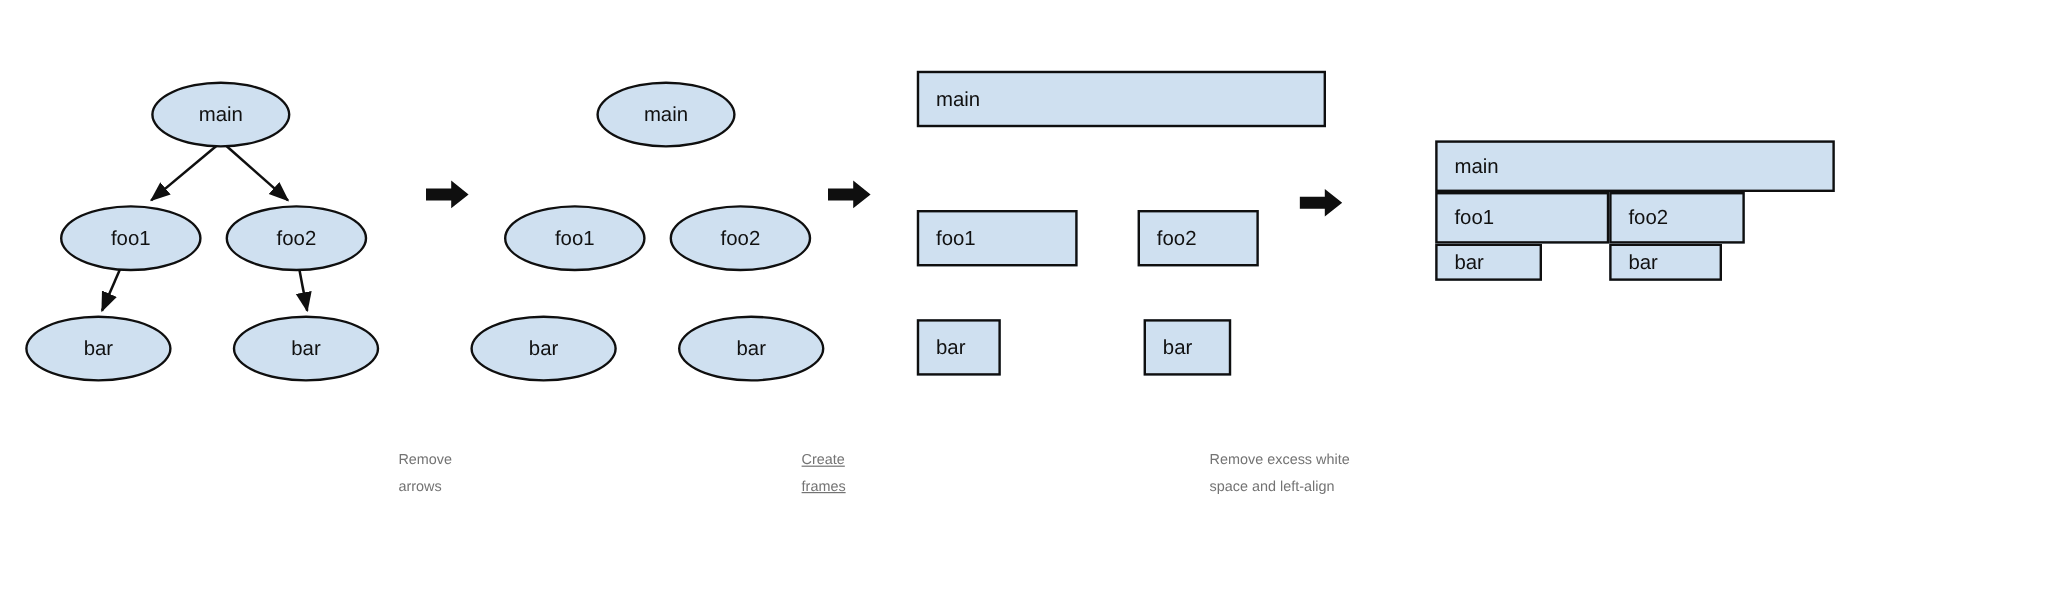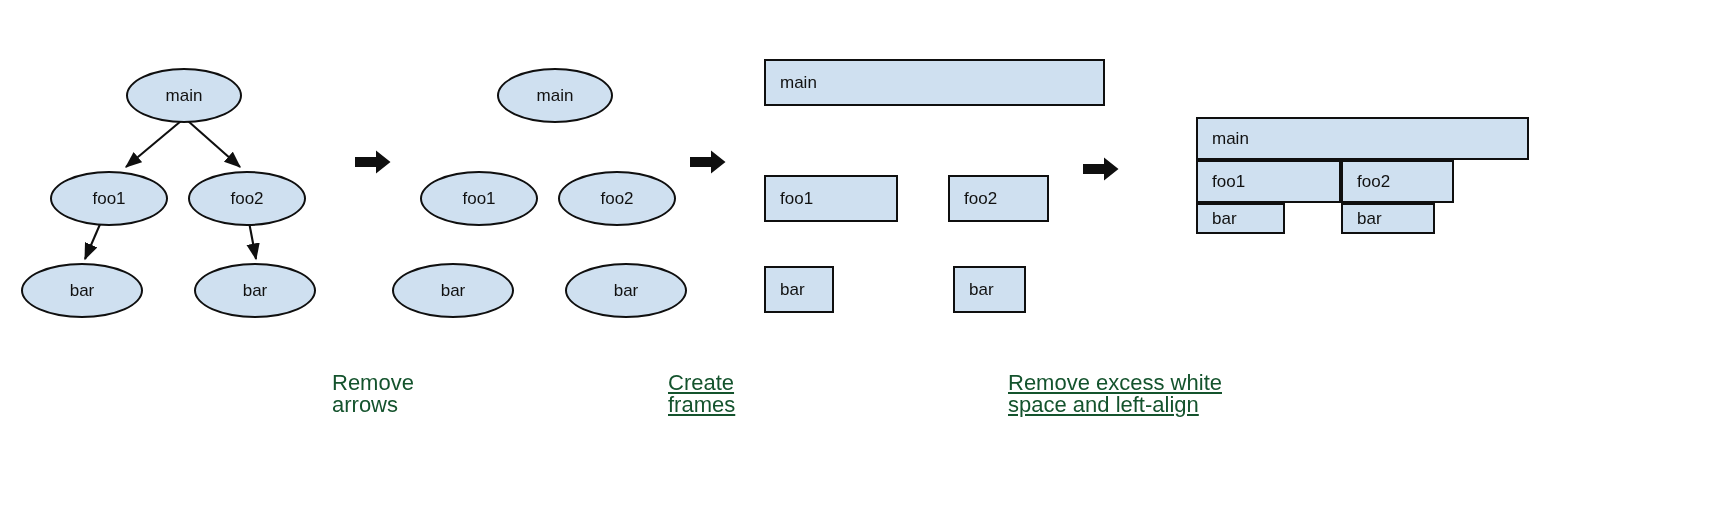--- a/index.html
+++ b/index.html
@@ -49,23 +49,23 @@
     padding-left: 14px;
     font-size: 17px;
     color: #111111;
     line-height: 1;
   }
   .block-arrow {
     position: absolute;
   }
   .caption {
     position: absolute;
-    font-size: 22px;
+    font-size: 12px;
     line-height: 22px;
-    color: #14532d;
+    color: #737373;
     white-space: pre-line;
   }
   .conn {
     position: absolute;
     left: 0;
     top: 0;
     width: 1717px;
     height: 506px;
     pointer-events: none;
   }
@@ -160,16 +160,16 @@
     <span>bar</span>
   </div>
   <div class="flame-cell" style="left:1341px; top:203px; width:94px; height:31px;">
     <span>bar</span>
   </div>
 
   <div class="caption" style="left:332px; top:372px;">Remove
 arrows</div>
   <div class="caption" style="left:668px; top:372px;text-decoration:underline;">Create
 frames</div>
-  <div class="caption" style="left:1008px; top:372px;text-decoration:underline;">Remove excess white
+  <div class="caption" style="left:1008px; top:372px;">Remove excess white
 space and left-align</div>
 
 </div>
 
 </body></html>

